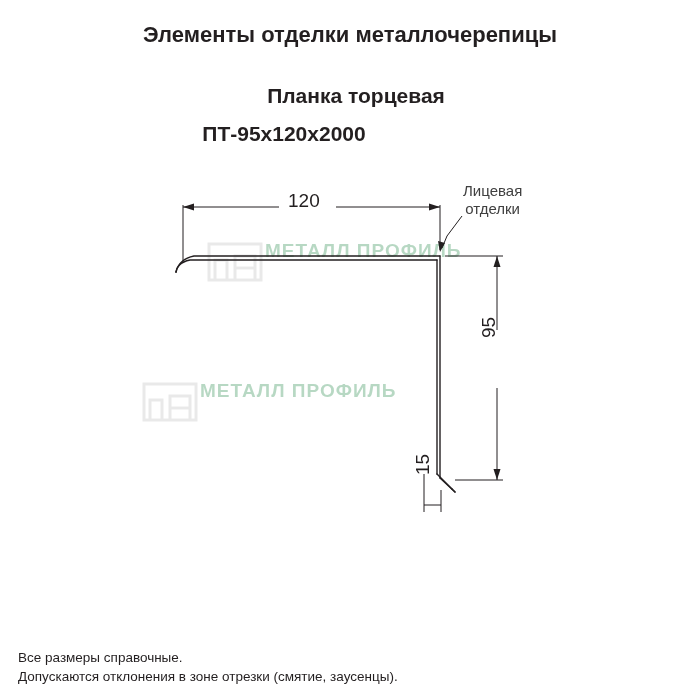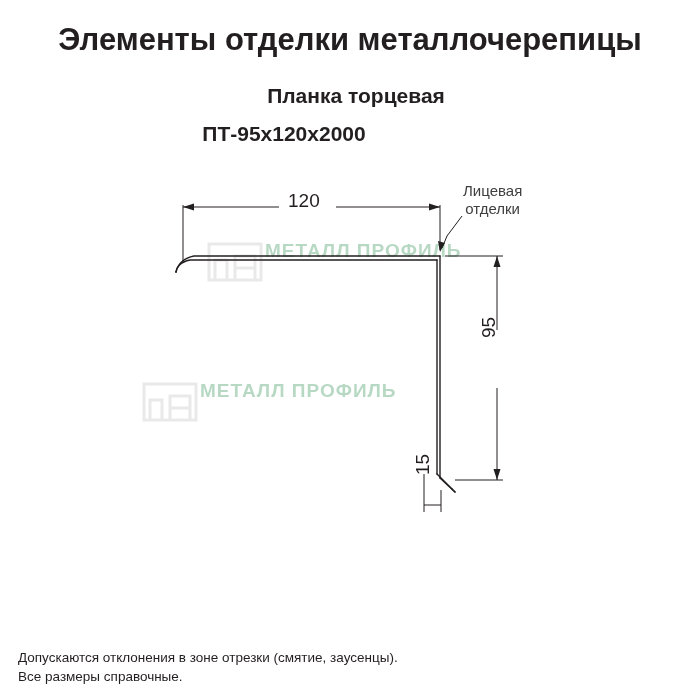--- a/index.html
+++ b/index.html
@@ -19,21 +19,21 @@
     position: relative;
     width: 700px;
     height: 700px;
   }
   .title-main {
     position: absolute;
     top: 22px;
     left: 0;
     width: 700px;
     text-align: center;
-    font-size: 31px;
+    font-size: 22px;
     font-weight: bold;
     letter-spacing: 0px;
   }
   .title-sub {
     position: absolute;
     top: 84px;
     left: 0;
     width: 700px;
     text-align: center;
     font-size: 21px;
@@ -188,17 +188,17 @@
   <div class="dim-label label-120">120</div>
   <div class="dim-label label-95">95</div>
   <div class="dim-label label-15">15</div>
 
   <div class="label-face">
     <div>Лицевая</div>
     <div>отделки</div>
   </div>
 
   <div class="footer">
+    <div>Все размеры справочные.</div>
     <div>Допускаются отклонения в зоне отрезки (смятие, заусенцы).</div>
-    <div>Все размеры справочные.</div>
   </div>
 
 </div>
 
 </body></html>

